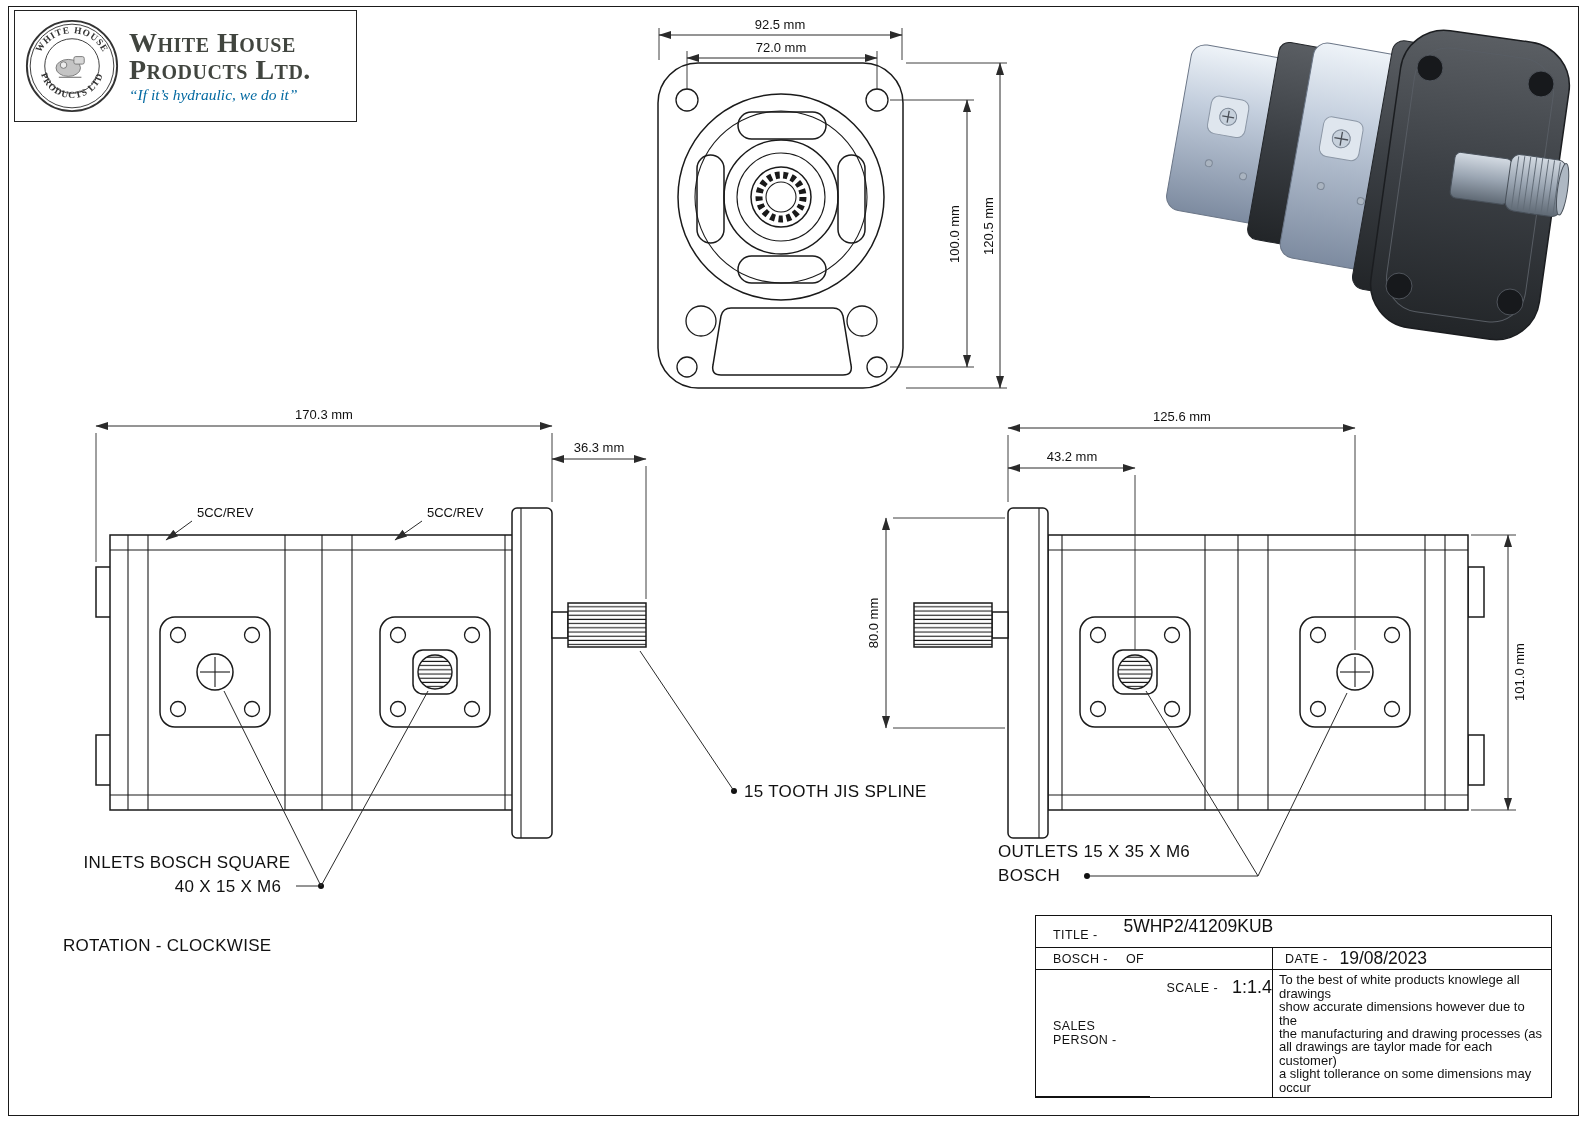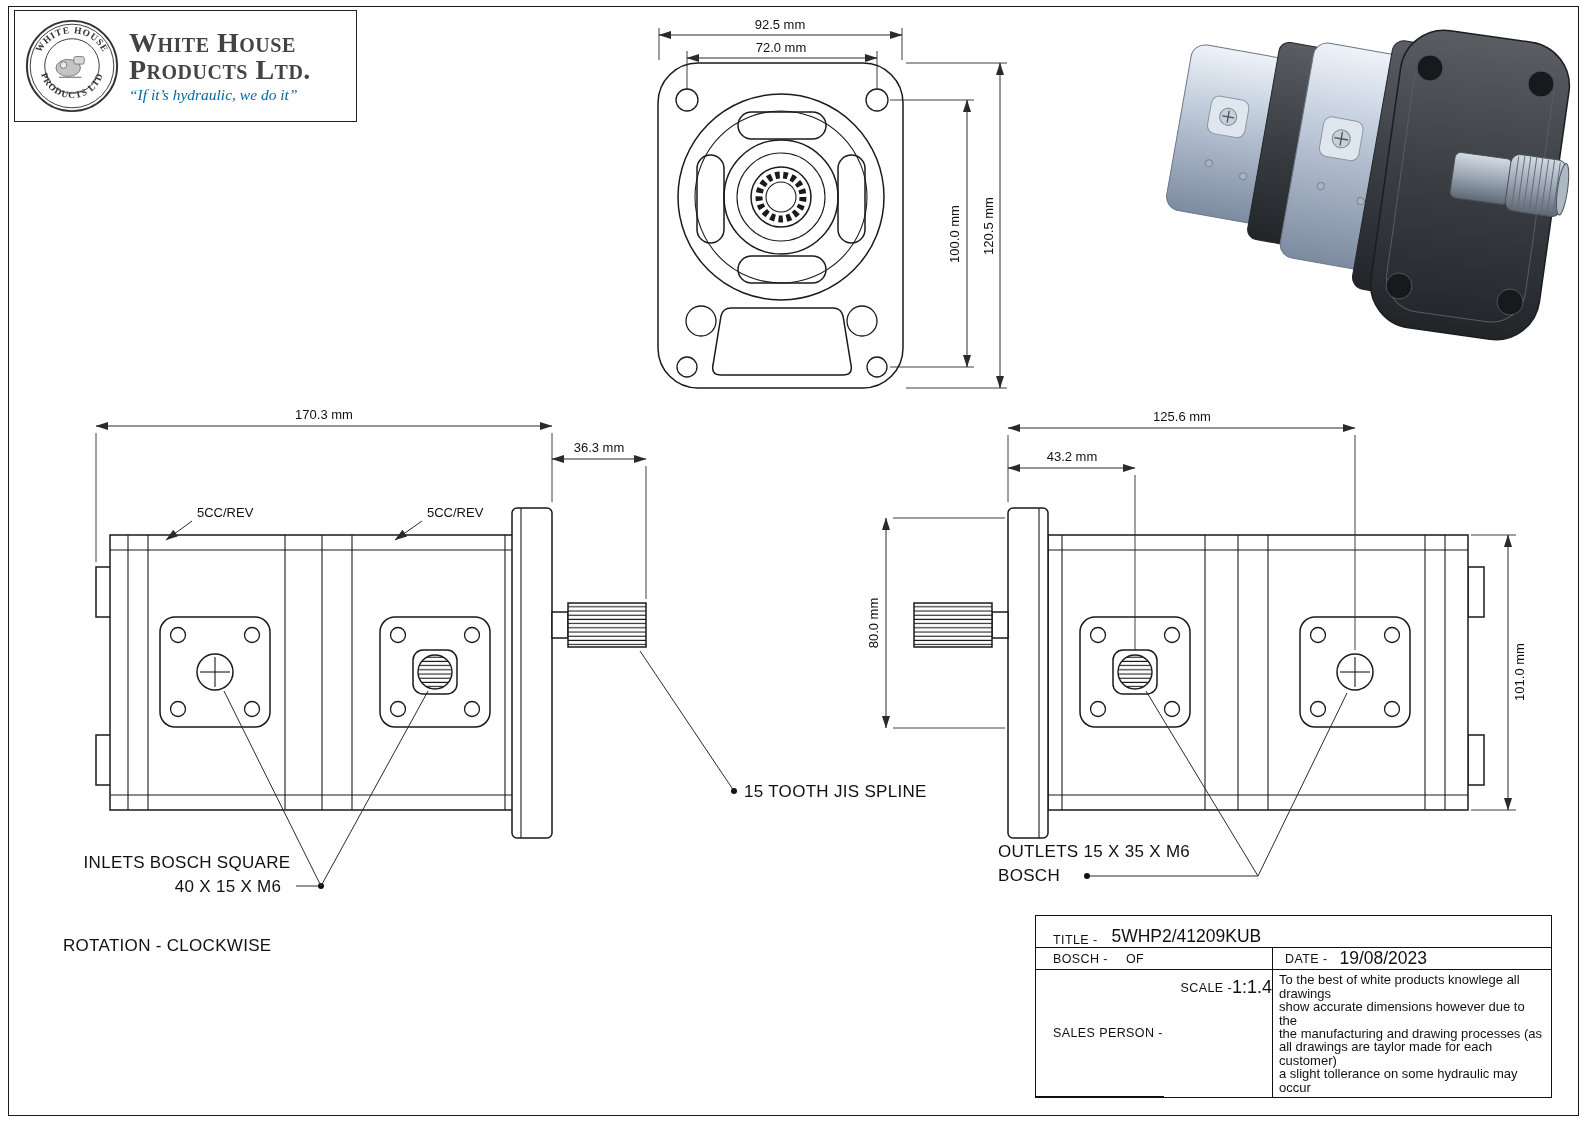--- a/index.html
+++ b/index.html
@@ -28,30 +28,30 @@
   .seal-txt{font-family:"Liberation Serif",serif;font-size:10px;font-weight:bold;fill:#333;letter-spacing:1px}
   .company-name{font-family:"Liberation Serif",serif;font-weight:bold;font-variant:small-caps;
                 color:#41453f;font-size:28px;line-height:27px;letter-spacing:.5px}
   .tagline{font-family:"Liberation Serif",serif;font-style:italic;color:#0369a1;font-size:15.5px;margin-top:3px}
 
   
   .title-block{position:absolute;left:1035px;top:915px;width:517px;height:183px;border:1.6px solid #111;
                background:#fff;display:flex;flex-direction:column;box-sizing:border-box}
   .tb-label{font-size:12.5px;letter-spacing:.4px}
   .tb-big{font-size:17.5px}
-  .tb-r1{height:57px;border-bottom:1.6px solid #111;display:flex;align-items:flex-end;gap:14px;padding-left:17px;box-sizing:border-box}
+  .tb-r1{height:57px;border-bottom:1.6px solid #111;display:flex;align-items:flex-start;gap:26px;padding-left:17px;box-sizing:border-box}
   .tb-r1 .tb-label{margin-top:12px}
   .tb-r2{height:40px;border-bottom:1.6px solid #111;display:flex;box-sizing:border-box}
   .tb-sheet{width:237px;border-right:1.6px solid #111;display:flex;align-items:center;padding-left:17px;box-sizing:border-box}
   .tb-of{margin-left:18px}
   .tb-date{flex:1;display:flex;align-items:center;gap:12px;padding-left:12px}
   .tb-r3{flex:1;display:flex;box-sizing:border-box}
   .tb-left{width:237px;border-right:1.6px solid #111;display:flex;flex-direction:row;box-sizing:border-box}
   .tb-sales{flex:1;border-bottom:1.6px solid #111;display:flex;align-items:center;padding-left:17px;box-sizing:border-box}
-  .tb-scale{height:35px;display:flex;align-items:center;padding-left:17px;box-sizing:border-box}
+  .tb-scale{height:35px;display:flex;align-items:center;gap:14px;padding-left:17px;box-sizing:border-box}
   .tb-scale .tb-big{font-size:18px}
   .tb-disclaimer{flex:1;padding:3px 6px;font-size:13px;line-height:13.4px}
 </style>
 </head>
 <body>
 
 <div class="page">
   <div class="sheet-border"></div>
 
   <svg class="drawing" width="1587" height="1122" viewBox="0 0 1587 1122">
@@ -370,17 +370,17 @@
         <div class="tb-scale">
           <span class="tb-label">SCALE -</span>
           <span class="tb-big">1:1.4</span>
         </div>
       </div>
       <div class="tb-disclaimer">
         <div>To the best of white products knowlege all drawings</div>
         <div>show accurate dimensions however due to the</div>
         <div>the manufacturing and drawing processes (as</div>
         <div>all drawings are taylor made for each customer)</div>
-        <div>a slight tollerance on some hydraulic may occur</div>
+        <div>a slight tollerance on some dimensions may occur</div>
       </div>
     </div>
   </div>
 </div>
 
 </body></html>

